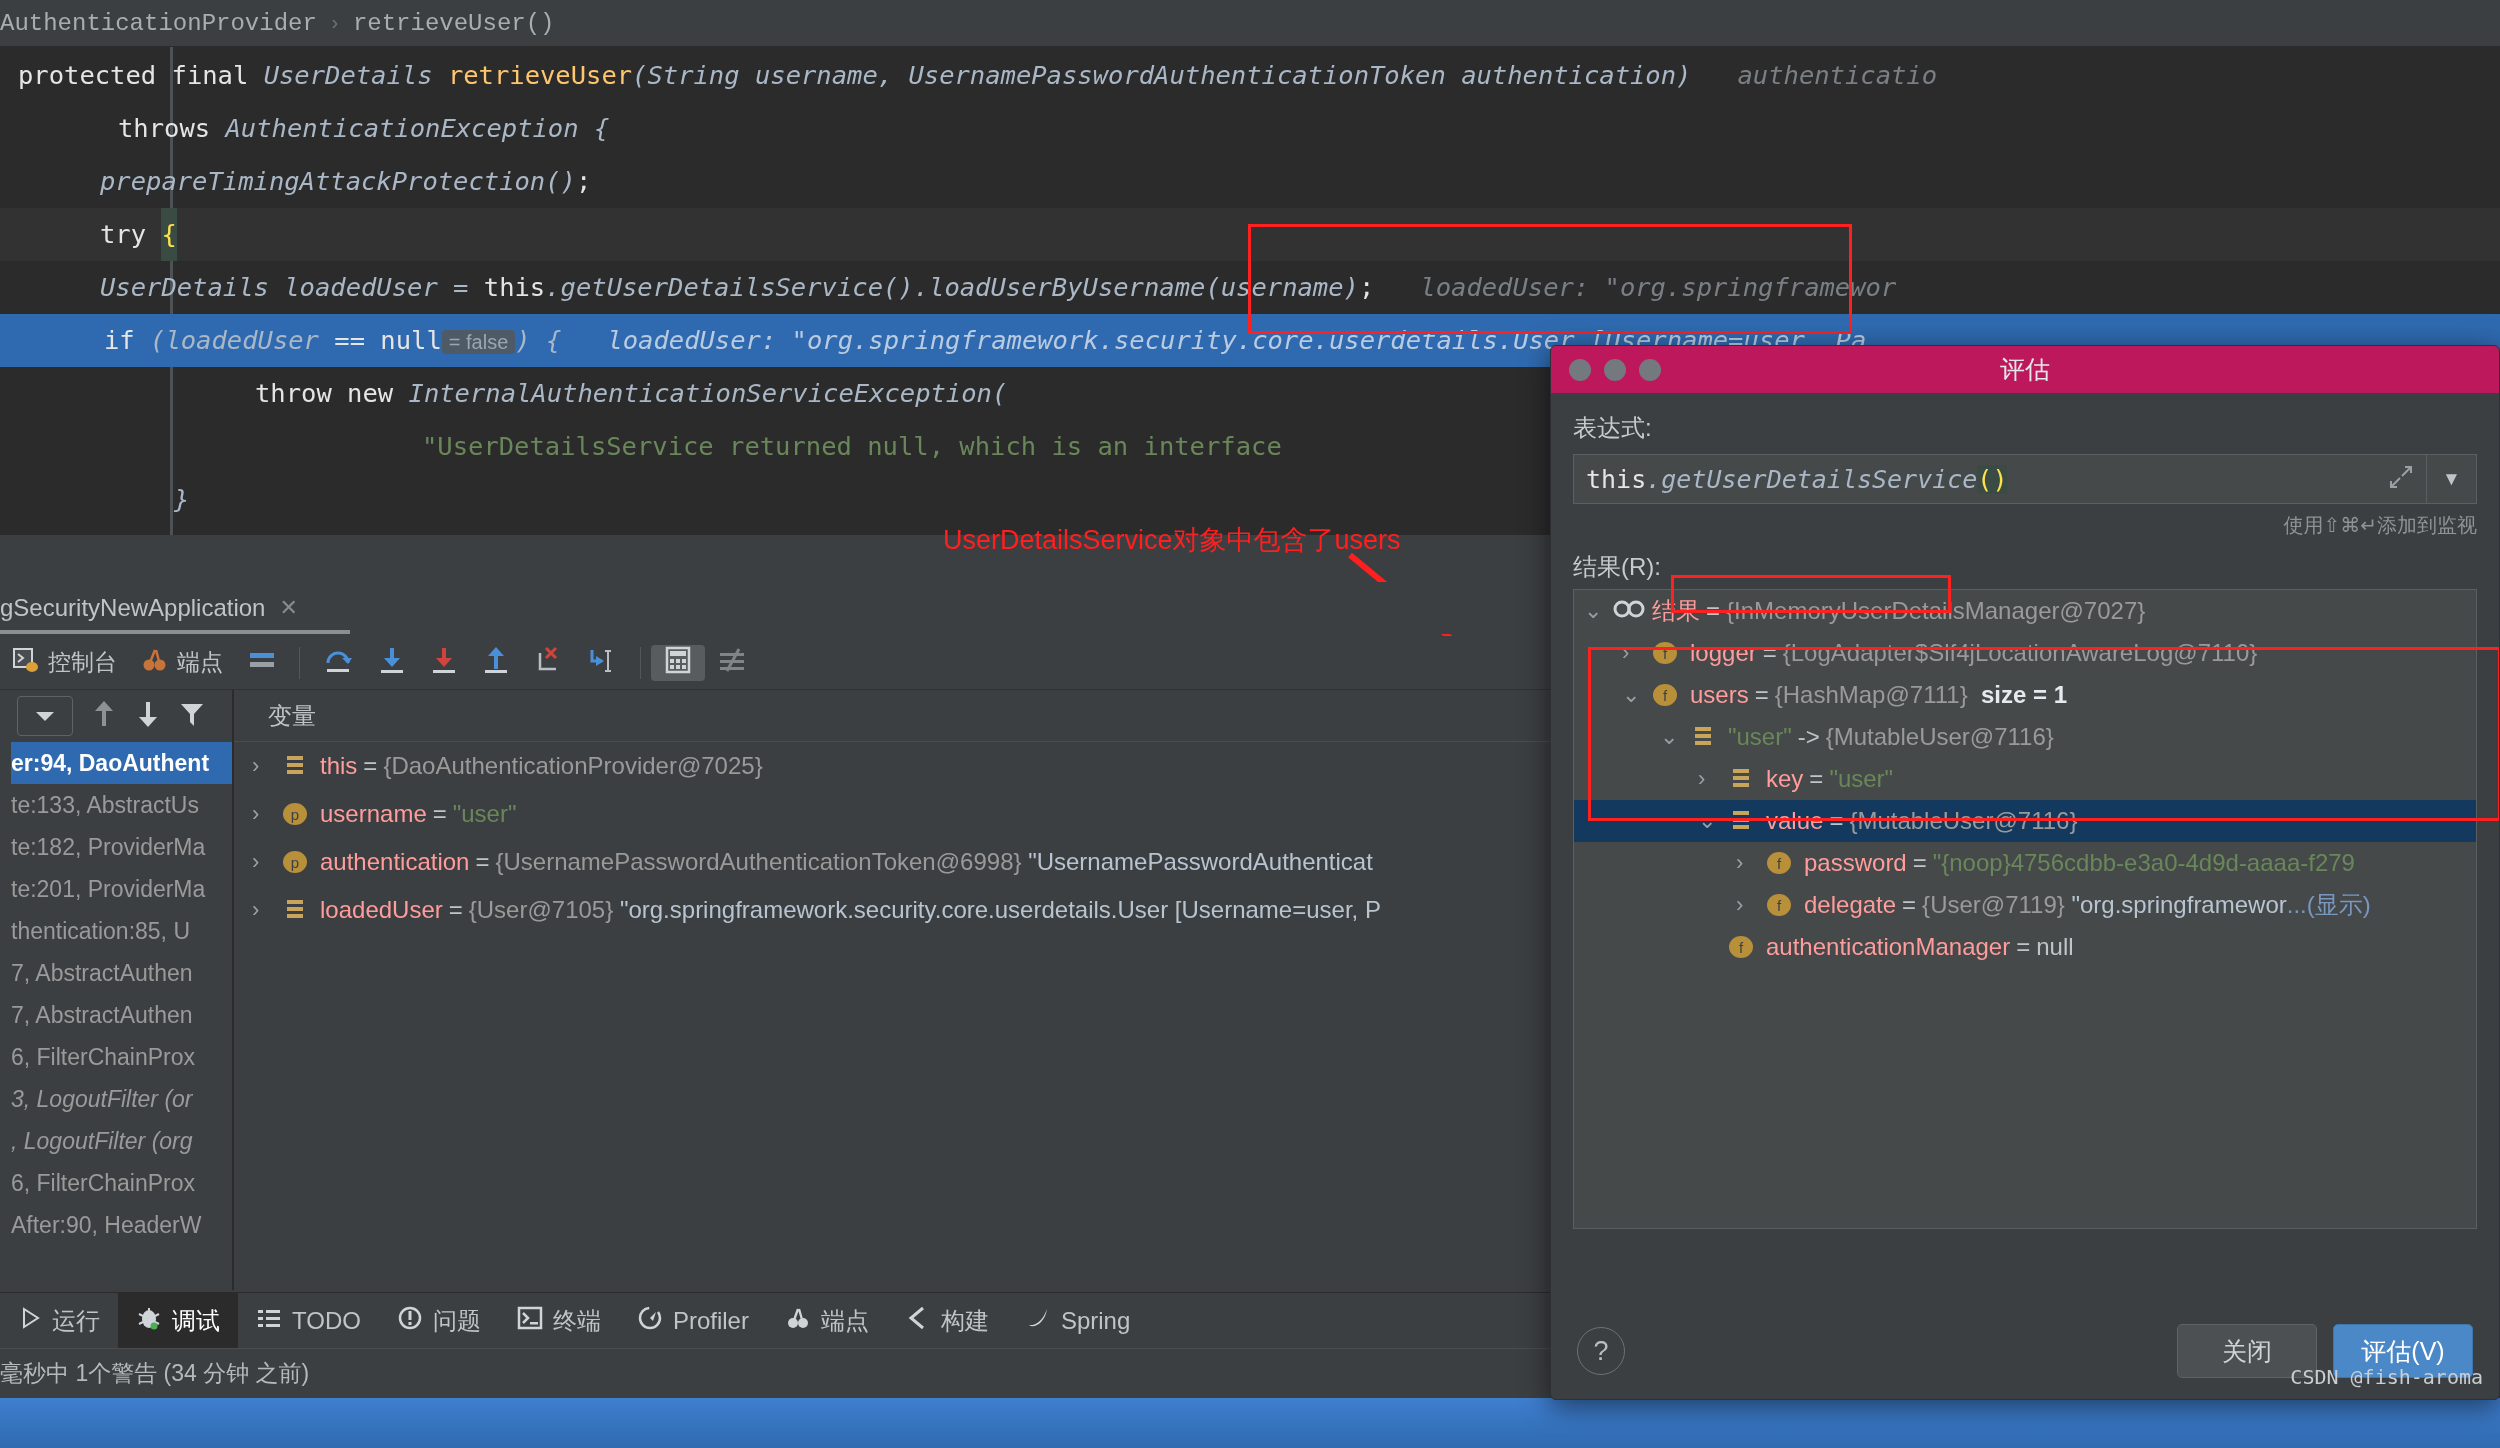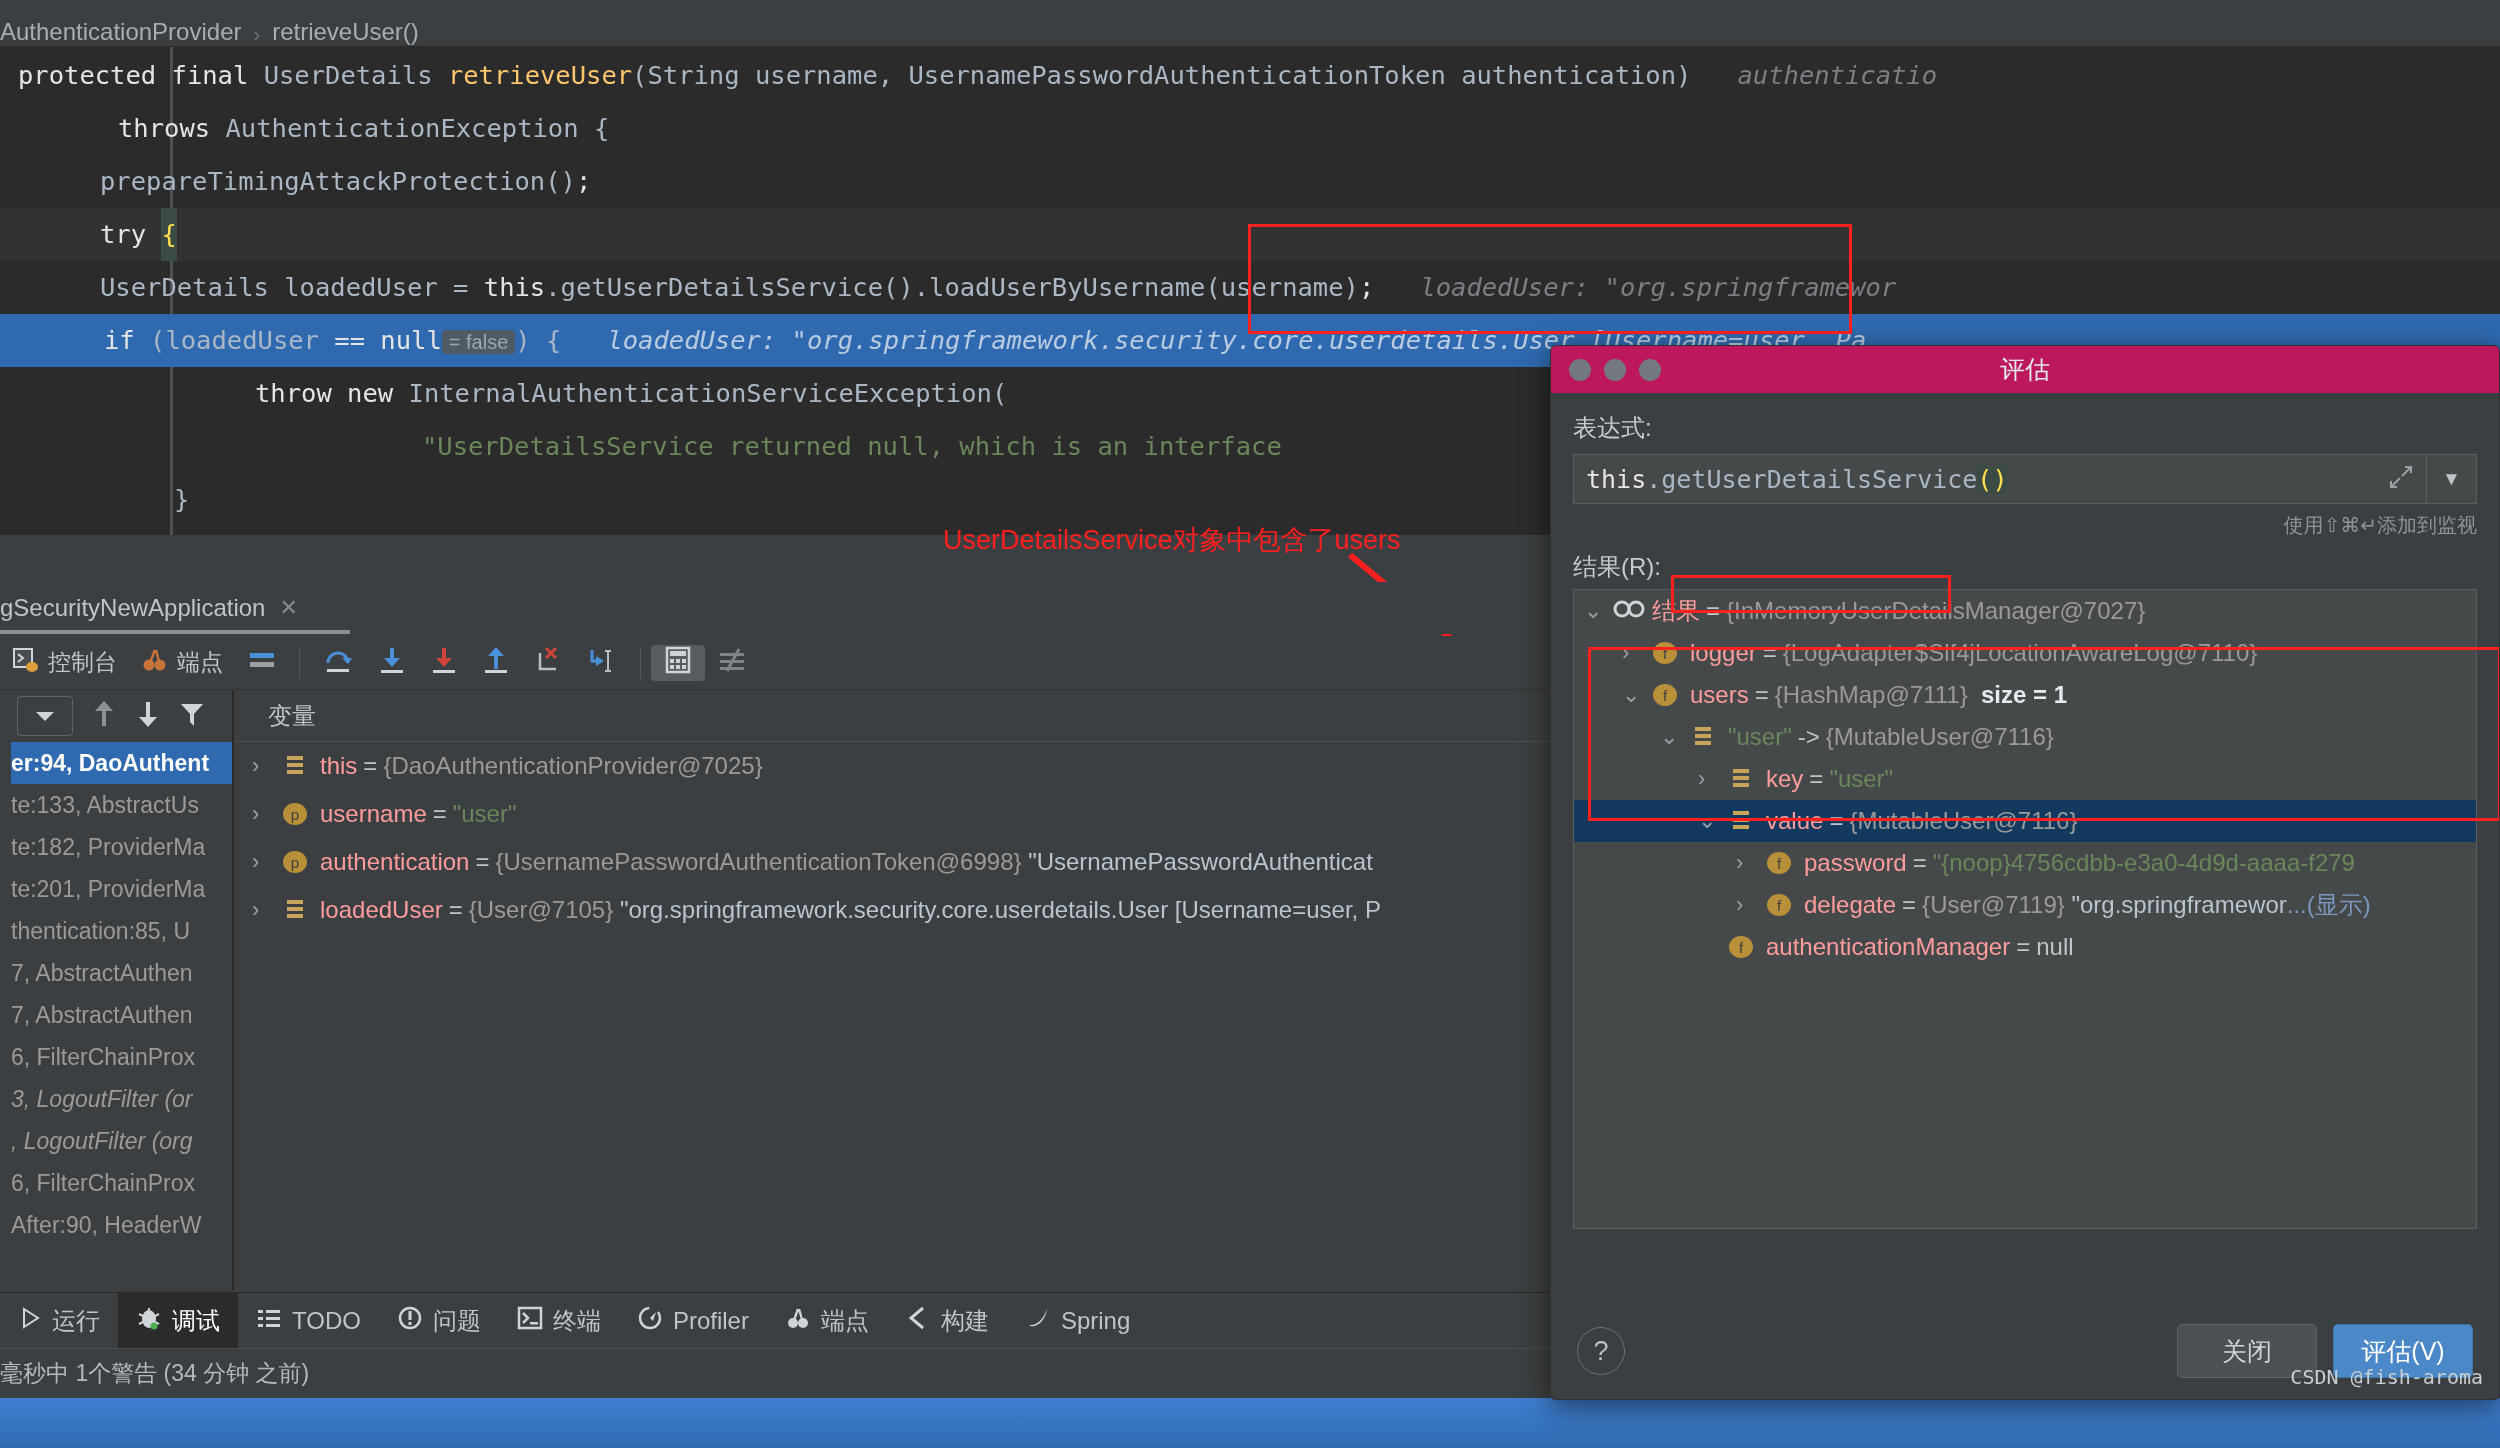--- a/index.html
+++ b/index.html
@@ -22,21 +22,21 @@
   .codeline {
     position: absolute; left: 0; width: 2500px; height: 53px;
     line-height: 53px; white-space: pre;
   }
   .ln-cur { background: #323232; }
   .ln-sel { background: #2f6ab0; }
   .gut-bar { position: absolute; left: 170px; top: 0; width: 3px; height: 100%; background: #4e5254; }
   .caret-blk { display:inline-block; background:#3a4b43; }
 
   .k  { color: #e5e5e5; }          
-  .pl { color: #a9b7c6; }          
+  .pl { color: #a9b7c6; font-style: italic; }          
   .fn { color: #ffc66d; }          
   .st { color: #6a8759; }          
   .yl { color: #ffe14d; }          
   .hint { color: #7a7f85; font-style: italic; }
   .hint-sel { color: #b9cbe0; font-style: italic; }
   .inlay {
     background: #4e5a65; color: #9aa7b0; border-radius: 4px;
     font-size: 20px; padding: 1px 7px; font-family: "Liberation Sans", sans-serif;
   }
 
@@ -44,22 +44,23 @@
   .redbox { position: absolute; border: 3px solid #ff2020; pointer-events: none; }
   .redlabel {
     position: absolute; color: #ff1f1f; font-size: 27px;
     font-family: "Liberation Sans", sans-serif; white-space: nowrap;
   }
 
   
   .breadcrumb {
     position: absolute; left: 0; top: 535; width: 2500px; height: 47px;
     background: #3c3f41; color: #a7adb2; font-size: 24px;
-    display: flex; align-items: flex-end; padding-left: 0px;
+    display: flex; align-items: center; padding-left: 0px;
     border-bottom: 1px solid #2b2b2b;
+    font-family: Liberation Mono, monospace;
   }
   .crumb-sep { color: #6d7377; margin: 0 12px; font-size: 20px; }
 
   
   .dbgtabs {
     position: absolute; left: 0; top: 582px; width: 2500px; height: 52px;
     background: #3c3f41; display: flex; align-items: center;
   }
   .dbgtab { color: #bfc4c8; font-size: 24px; display:flex; align-items:center; }
   .tabclose { color:#868b90; margin-left: 14px; font-size: 22px; }

